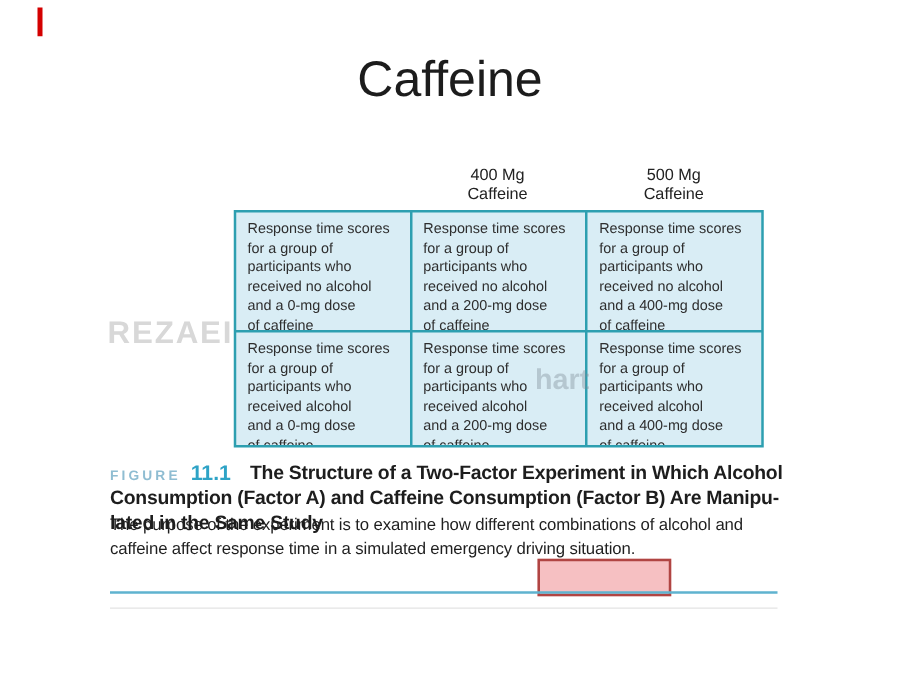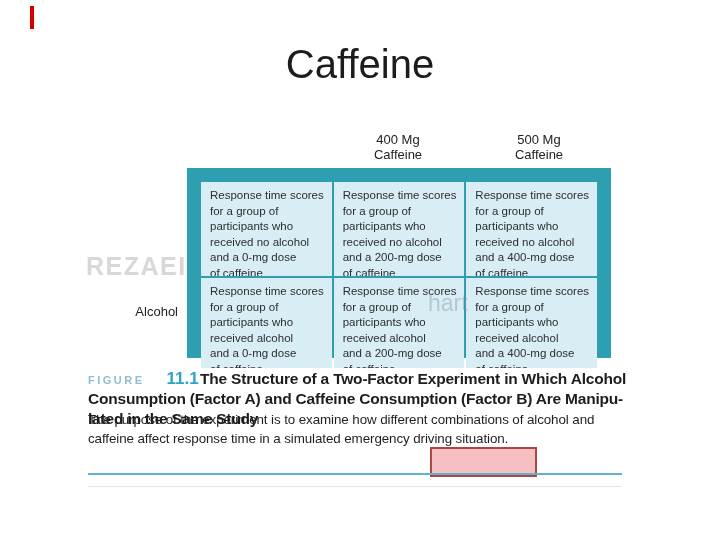--- a/index.html
+++ b/index.html
@@ -27,44 +27,44 @@
   .colhead.c3{left:469px;}
   
   .rowlabel{
     left:58px;width:120px;text-align:right;font-size:13px;color:#222;
   }
   .rowlabel.r1{top:208px;}
   .rowlabel.r2{top:304px;}
   
   .ftable{
     left:187px;top:168px;width:424px;height:190px;
-    background:#2d9fb0;padding:14px;box-sizing:border-box;
+    background:#2d9fb0;padding:2px;box-sizing:border-box;
     display:grid;grid-template-columns:1fr 1fr 1fr;grid-template-rows:94px 90px;gap:2px;
   }
   .fcell{
     background:#d9edf5;color:#2e2e2e;
     font-size:11.5px;line-height:15.5px;
     padding:6px 4px 0 9px;overflow:hidden;
   }
   
   .wm-rezaei{
     left:86px;top:252px;font-size:25px;font-weight:bold;letter-spacing:1.5px;
     color:#d8d8d8;
   }
   .wm-ghost{
-    left:428px;top:290px;font-size:23px;font-weight:normal;color:#7d8a96;opacity:0.38;
+    left:428px;top:290px;font-size:23px;font-weight:bold;color:#7d8a96;opacity:0.38;
   }
   
   .caption{
     left:88px;top:369px;width:540px;
     font-size:15.5px;font-weight:bold;line-height:20px;color:#1d1d1d;letter-spacing:-0.2px;
   }
   .figlabelwrap{
     float:left;width:112px;height:18px;
-    display:flex;align-items:baseline;gap:22px;
+    display:flex;align-items:baseline;gap:8px;
   }
   .figlabel{
     font-size:11px;font-weight:600;letter-spacing:2.5px;color:#8fbdd2;
   }
   .fignum{
     font-size:17px;font-weight:bold;color:#2ea3c6;letter-spacing:0px;
   }
   
   .bodytext{
     left:88px;top:410px;width:545px;
@@ -85,21 +85,20 @@
 
   <div class="abs caret"></div>
 
   <div class="abs title">Caffeine</div>
 
   <div class="abs colhead c2 prelines">400 Mg
 Caffeine</div>
   <div class="abs colhead c3 prelines">500 Mg
 Caffeine</div>
 
-  <div class="abs rowlabel r2">Alcohol</div>
 
   <div class="abs ftable">
     <div class="fcell prelines">Response time scores
 for a group of
 participants who
 received no alcohol
 and a 0-mg dose
 of caffeine</div>
     <div class="fcell prelines">Response time scores
 for a group of

